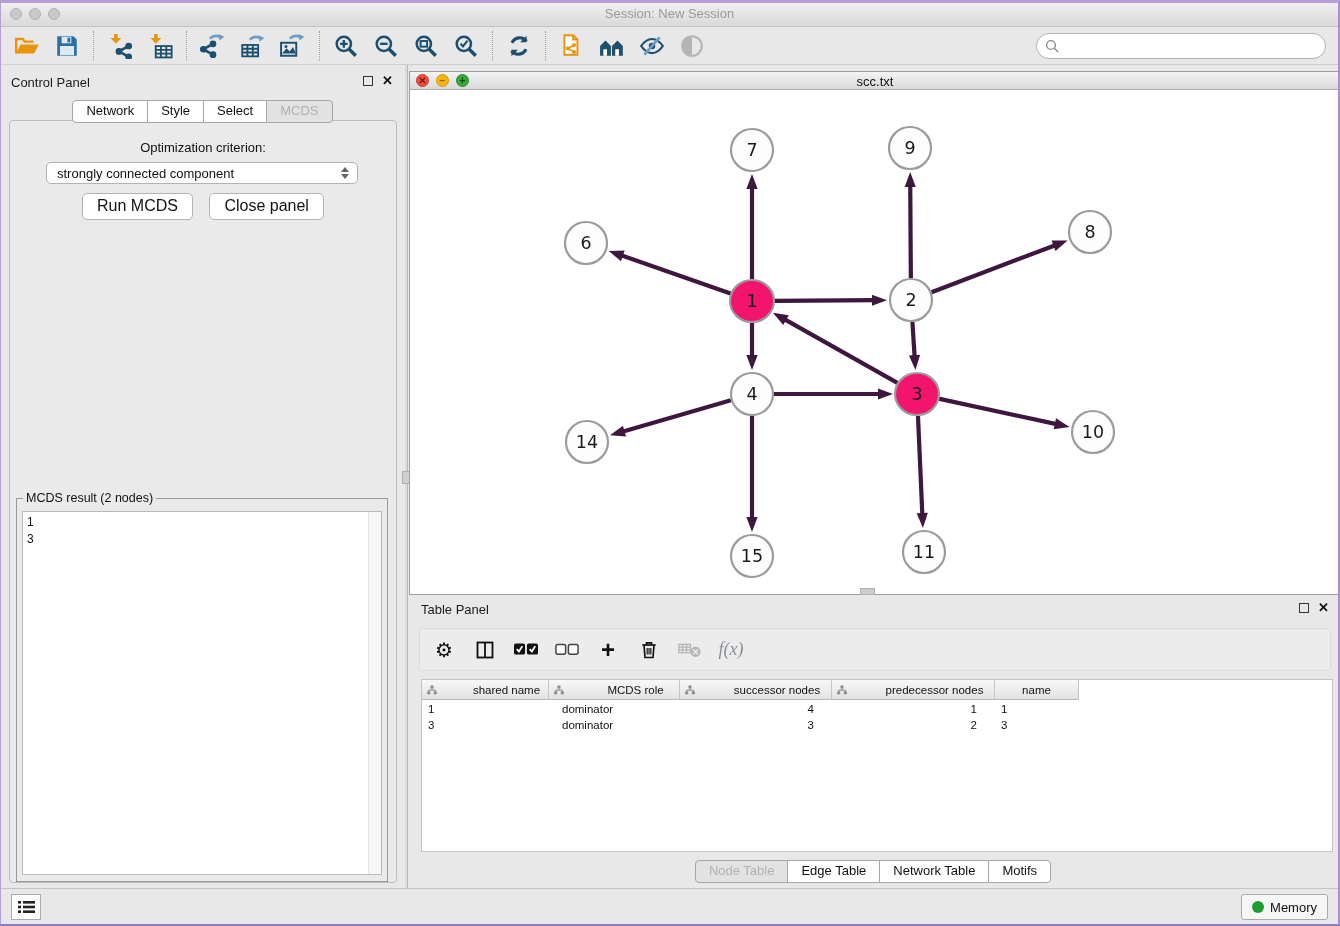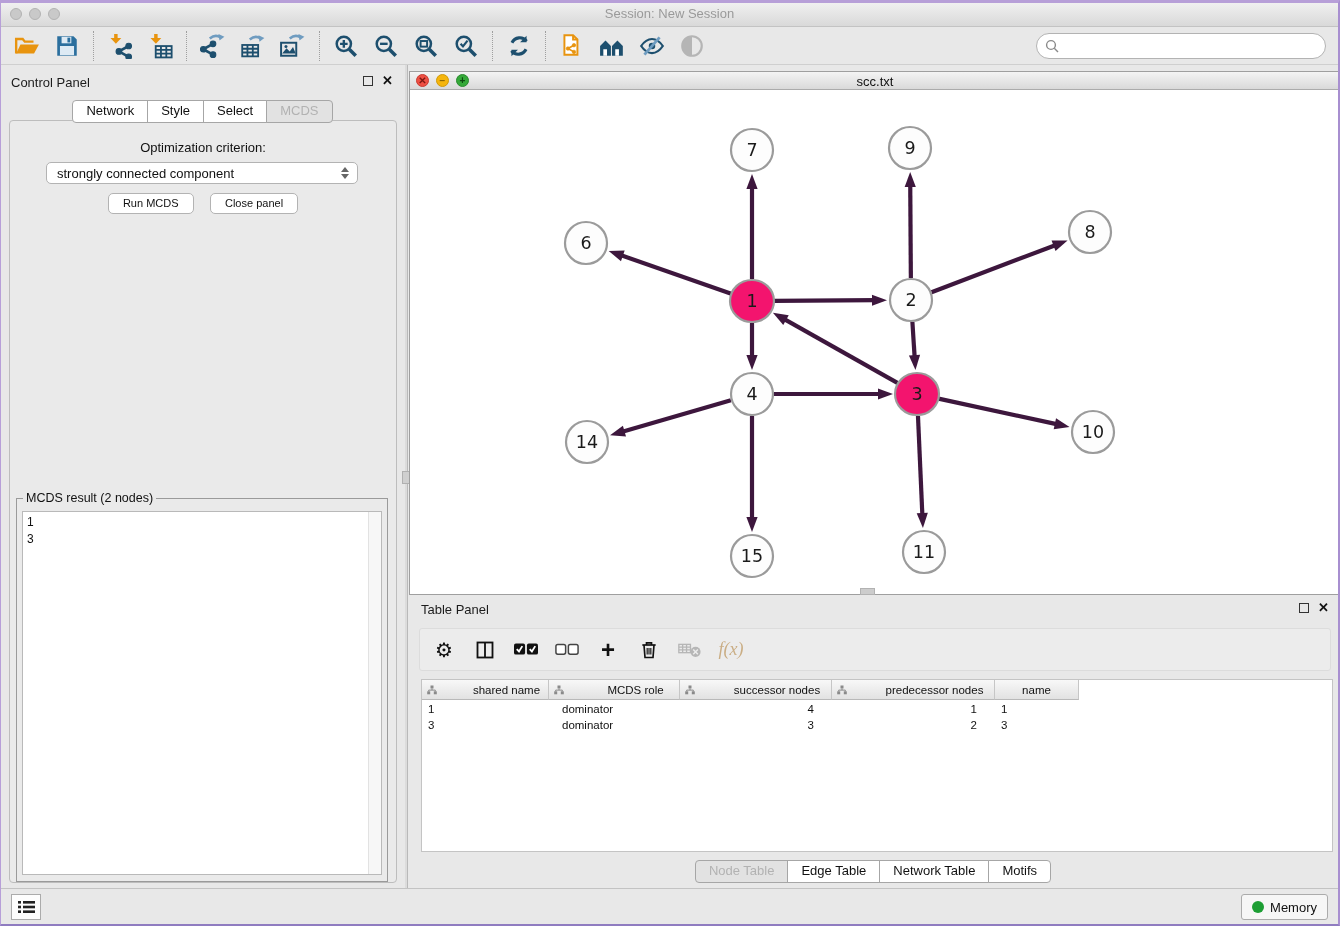--- a/index.html
+++ b/index.html
@@ -44,21 +44,21 @@
     border:1px solid #bdbdbd;border-radius:4px;padding-left:48px;}
   .opt-label{position:absolute;left:0;right:0;top:19px;text-align:center;font-size:13px;color:#111;}
   .dropdown{position:absolute;left:36px;top:41px;width:312px;height:22px;background:#fff;
     border:1px solid #b3b3b3;border-radius:5px;display:flex;align-items:center;padding:0 6px 0 10px;font-size:13px;}
   .dropdown .dd-text{flex:1;color:#111;}
   .chevs{display:flex;flex-direction:column;gap:2px;align-items:center;width:12px;}
   .chev-up{width:0;height:0;border-left:4px solid transparent;border-right:4px solid transparent;border-bottom:5px solid #666;}
   .chev-dn{width:0;height:0;border-left:4px solid transparent;border-right:4px solid transparent;border-top:5px solid #666;}
   .cp-btnrow{position:absolute;left:0;right:0;top:72px;text-align:center;}
   .pushbtn{display:inline-block;background:#fff;border:1px solid #b3b3b3;border-radius:5px;
-    font-size:11px;color:#111;padding:3px 14px 4px;margin:0 6px;cursor:default;}
+    font-size:16px;color:#111;padding:3px 14px 4px;margin:0 6px;cursor:default;}
   .result-group{position:absolute;left:6px;top:377px;width:372px;height:384px;border:1px solid #9a9a9a;}
   .result-legend{position:absolute;top:-8px;left:6px;background:#eaeaea;padding:0 3px;font-size:12.5px;color:#111;}
   .result-area{position:absolute;left:5px;top:12px;right:5px;bottom:6px;background:#fff;
     border:1px solid #b9b9b9;font-size:12px;color:#111;}
   .result-lines{position:absolute;left:4px;top:2px;right:16px;line-height:17px;}
   .result-scroll{position:absolute;right:0;top:0;bottom:0;width:13px;background:#f7f7f7;border-left:1px solid #e2e2e2;}
   
   .vdiv{position:absolute;left:404px;top:62px;width:3px;bottom:36px;background:#dcdcdc;border-right:1px solid #b9b9b9;}
   .vdiv-handle{position:absolute;left:-3px;top:406px;width:9px;height:13px;background:#cfcfcf;border:1px solid #b0b0b0;}
   
@@ -74,21 +74,21 @@
   .ndot.green{background:#35a939;border:1px solid #2a8a2e;color:#0c4a10;}
   .net-title{position:absolute;left:0;right:0;top:2px;text-align:center;font-size:13px;color:#111;}
   .canvas{position:absolute;left:0;right:0;top:18px;bottom:0;background:#fff;}
   .hsplit-handle{position:absolute;left:450px;bottom:-1px;width:15px;height:7px;background:#cccccc;border:1px solid #b2b2b2;}
   
   .tpanel{position:absolute;left:408px;top:595px;width:932px;height:295px;background:#e8e8e8;}
   .tp-toolbar{position:absolute;left:10px;right:10px;top:30px;height:43px;background:#ececec;
     border:1px solid #dcdcdc;border-radius:3px;display:flex;align-items:center;padding-left:12px;gap:17px;}
   .tp-ic{display:flex;align-items:center;justify-content:center;width:24px;height:24px;cursor:default;}
   .tp-ic.disabled{opacity:.45;}
-  .fx-label{font-family:"Liberation Serif",serif;font-style:italic;font-size:18px;color:#a16207;}
+  .fx-label{font-family:"Liberation Serif",serif;font-style:italic;font-size:18px;color:#0f172a;}
   .gear-glyph{font-size:20px;color:#111;}
   .plus-glyph{font-size:24px;font-weight:bold;color:#111;line-height:20px;}
   .ttable{position:absolute;left:12px;right:8px;top:81px;bottom:41px;background:#fff;border:1px solid #c4c4c4;overflow:hidden;}
   .thead{position:absolute;left:0;top:0;height:20px;display:flex;}
   .th{height:20px;background:linear-gradient(#f8f8f8,#e2e2e2);border-right:1px solid #c6c6c6;
     border-bottom:1px solid #b9b9b9;display:flex;align-items:center;font-size:11.5px;color:#111;position:relative;gap:28px;}
   .th .th-label{flex:1;text-align:center;padding:0 4px;}
   .th .colicon{margin-left:5px;}
   .trow{position:absolute;left:0;right:0;height:16px;display:flex;font-size:11.5px;color:#111;}
   .td{height:16px;display:flex;align-items:center;}

